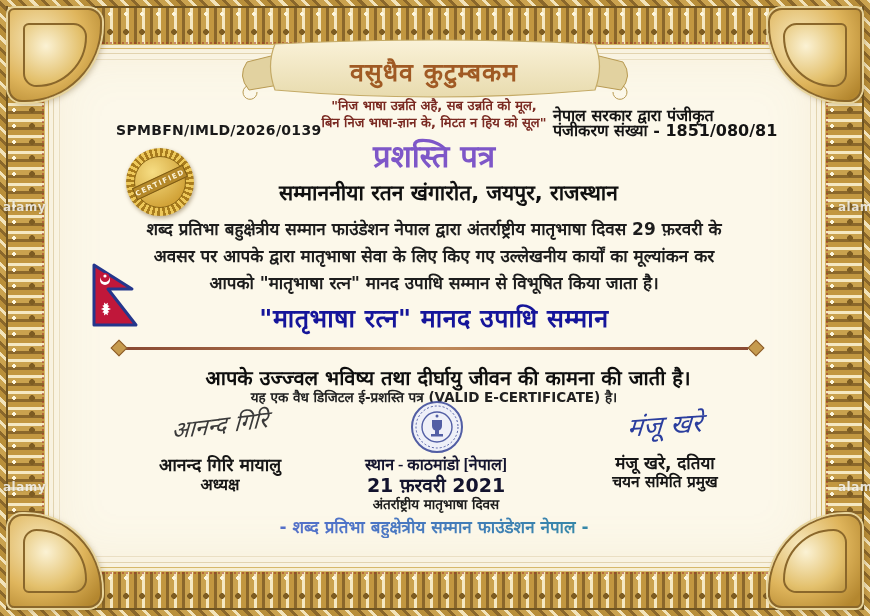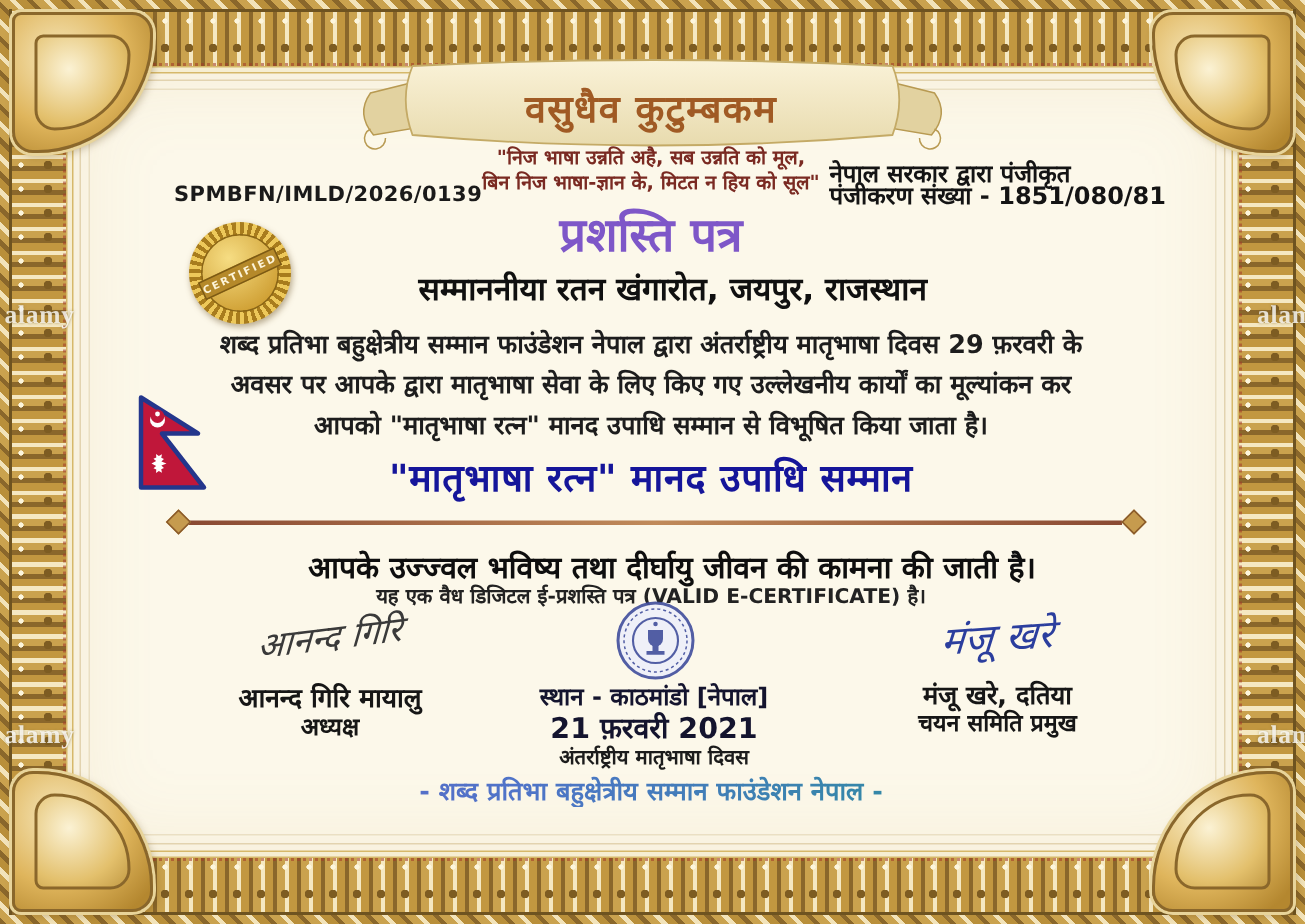--- a/index.html
+++ b/index.html
@@ -81,32 +81,32 @@
   #dia-l{left:113px;} #dia-r{left:750px;}
   #wish{top:364px;font-size:20px;font-weight:700;color:#0e0e0e;padding-left:28px;}
   #validity{top:388px;font-size:13.5px;font-weight:800;color:#222222;}
   
   .sigblock{position:absolute;z-index:5;text-align:center;}
   .script{font-style:italic;font-weight:500;}
   #sig-left-script{left:120px;top:408px;width:200px;font-size:23px;color:#3a3a3a;transform:rotate(-7deg) skewX(-10deg);}
   #sig-left-name{left:110px;top:452px;width:220px;font-size:17.5px;font-weight:800;color:#161616;}
   #sig-left-role{left:110px;top:473px;width:220px;font-size:16px;font-weight:800;color:#161616;}
   #stamp-svg{position:absolute;left:410px;top:400px;z-index:5;opacity:.92;}
-  #sig-place{left:328px;top:453px;width:216px;font-size:16px;font-weight:800;color:#14142e;}
+  #sig-place{left:328px;top:453px;width:216px;font-size:16px;font-weight:800;color:#14142e;font-family:Liberation Serif, serif;}
   #sig-date{left:328px;top:472px;width:216px;font-size:19px;font-weight:800;color:#14142e;}
   #sig-occasion{left:328px;top:495px;width:216px;font-size:13.5px;font-weight:700;color:#1c1c1c;}
   #sig-right-script{left:565px;top:406px;width:200px;font-size:26px;color:#2b3e9e;transform:rotate(-4deg) skewX(-8deg);}
   #sig-right-name{left:555px;top:451px;width:220px;font-size:17px;font-weight:800;color:#161616;}
   #sig-right-role{left:555px;top:470px;width:220px;font-size:15.5px;font-weight:800;color:#161616;}
   #footer-org{top:515px;font-size:17px;font-weight:800;
     background:linear-gradient(90deg,#6f5fc8 0%,#4f74c8 40%,#169e82 100%);
     -webkit-background-clip:text;background-clip:text;color:#169e82;-webkit-text-fill-color:transparent;}
   
-  .wm{position:absolute;z-index:7;font-size:17px;font-weight:bold;color:rgba(255,255,255,.8);
-    text-shadow:0 0 2px rgba(120,100,40,.6);letter-spacing:.5px;font-family:Liberation Serif, serif;}
+  .wm{position:absolute;z-index:7;font-size:12px;font-weight:bold;color:rgba(255,255,255,.8);
+    text-shadow:0 0 2px rgba(120,100,40,.6);letter-spacing:.5px;}
   #wm1{left:3px;top:200px;} #wm2{left:838px;top:200px;} #wm3{left:3px;top:480px;} #wm4{left:838px;top:480px;}
 </style>
 </head>
 <body>
 
 <div id="cert">
 
   <div class="band band-top"></div>
   <div class="band band-bottom"></div>
   <div class="band band-left"></div>

